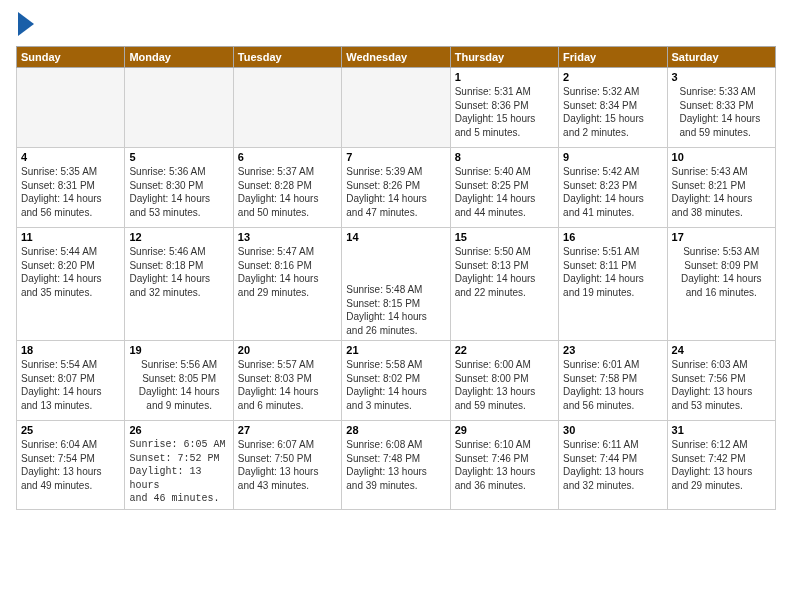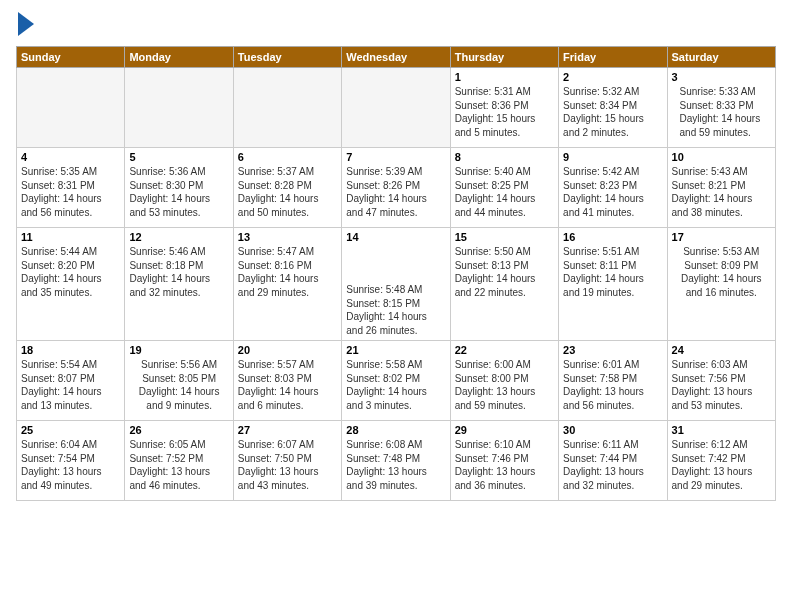--- a/index.html
+++ b/index.html
@@ -301,21 +301,21 @@
         <tr>
           <td>
             <span class="day-num">25</span>
             <div class="day-info" style="white-space: pre-line;">Sunrise: 6:04 AM
 Sunset: 7:54 PM
 Daylight: 13 hours
 and 49 minutes.</div>
           </td>
           <td>
             <span class="day-num">26</span>
-            <div class="day-info" style="white-space: pre-line;">Sunrise: 6:05 AM
+            <div class="day-info" style="white-space: pre-line; font-family: Liberation Mono, monospace;">Sunrise: 6:05 AM
 Sunset: 7:52 PM
 Daylight: 13 hours
 and 46 minutes.</div>
           </td>
           <td>
             <span class="day-num">27</span>
             <div class="day-info" style="white-space: pre-line;">Sunrise: 6:07 AM
 Sunset: 7:50 PM
 Daylight: 13 hours
 and 43 minutes.</div>

